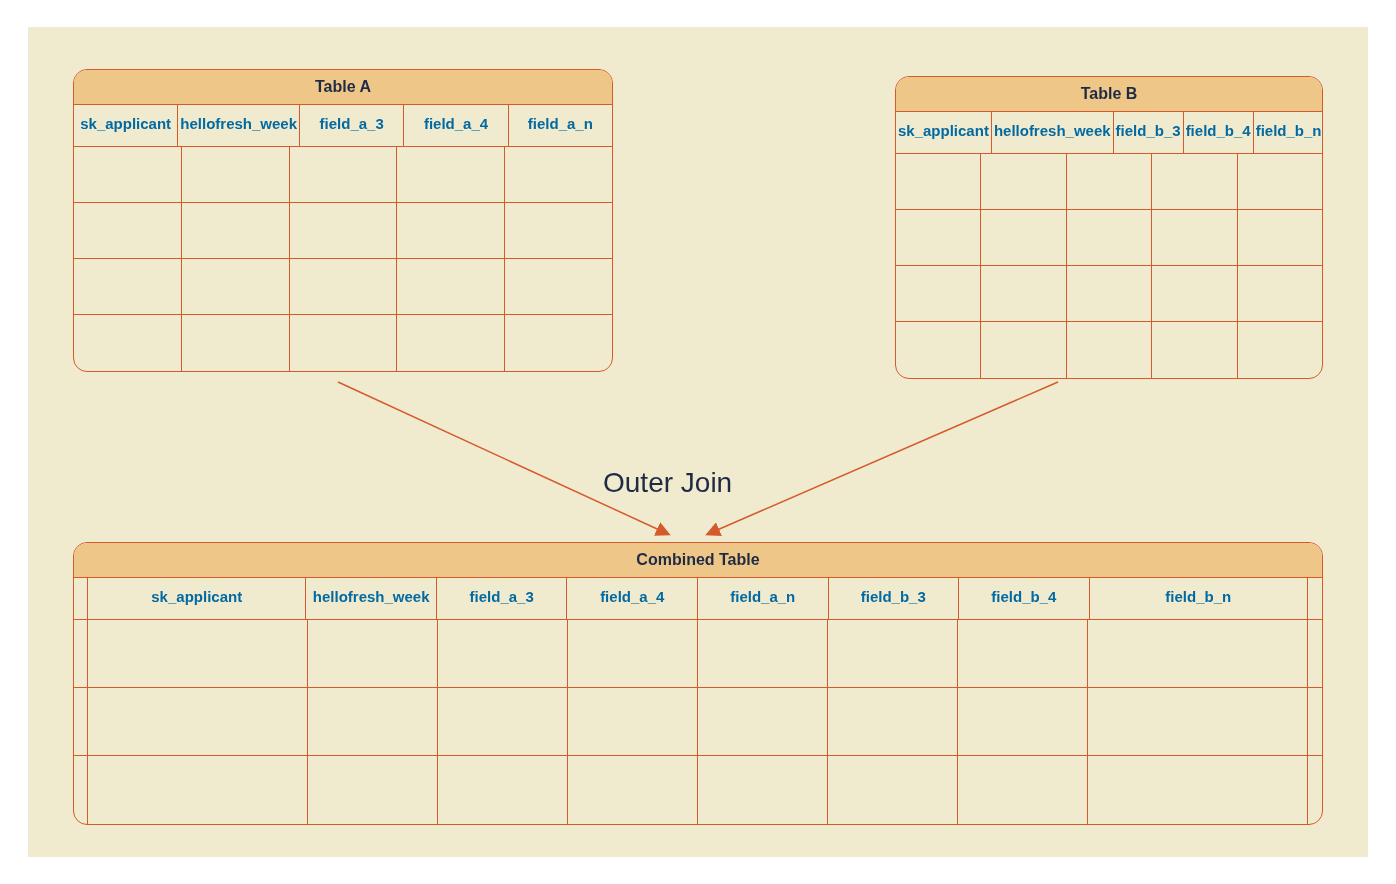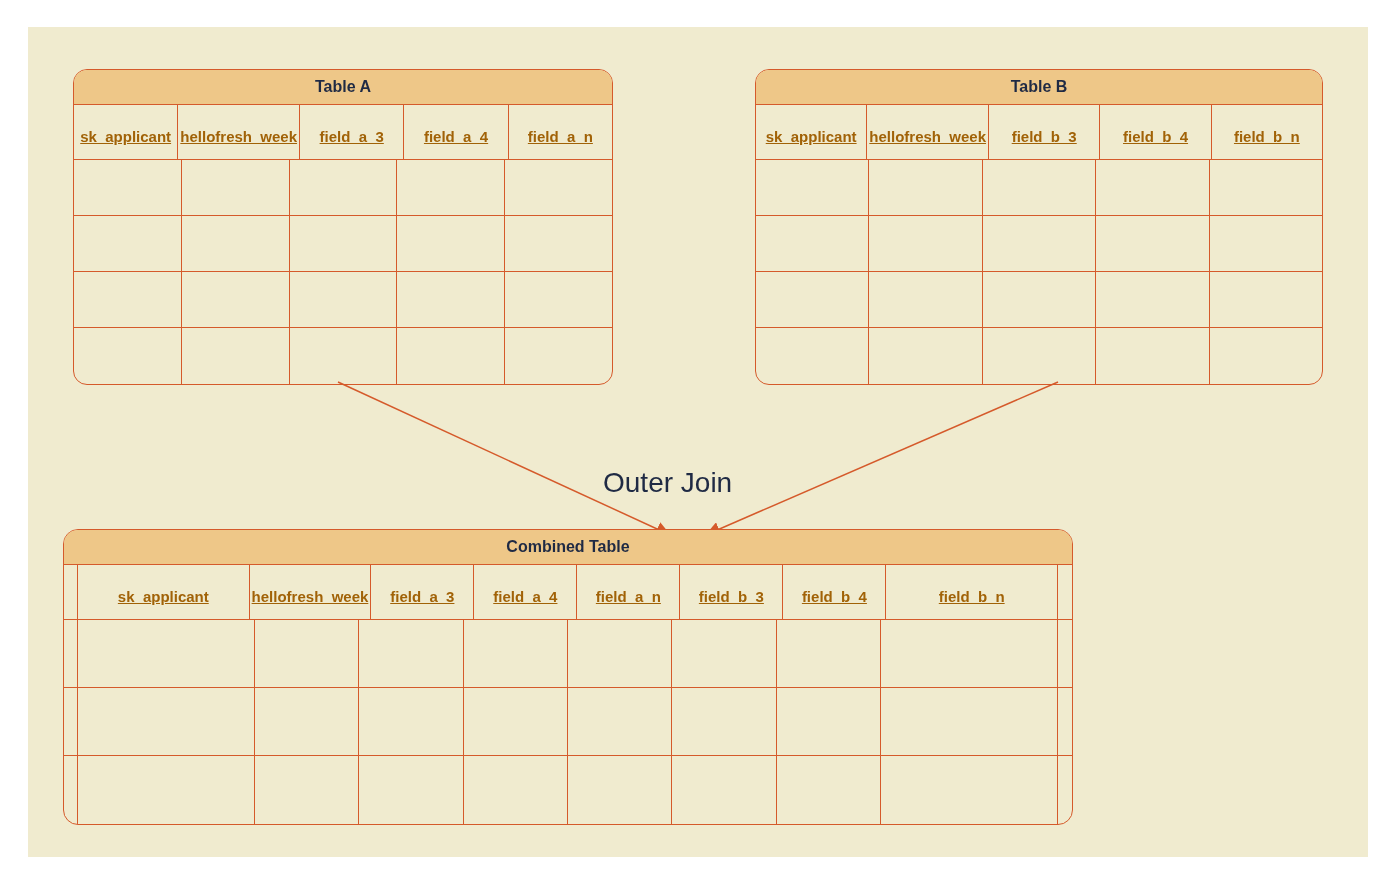--- a/index.html
+++ b/index.html
@@ -36,48 +36,47 @@
     border-bottom: 1.5px solid #d55a2b;
   }
   .table-header-row {
     display: flex;
     border-bottom: 1.5px solid #d55a2b;
   }
   .table-header-cell {
     flex: 1;
     font-weight: 700;
     font-size: 15px;
-    color: #a16207;
+    color: #0369a1;
     text-align: center;
-    padding: 23px 2px 14px 2px;
+    padding: 10px 2px 14px 2px;
     white-space: nowrap;
     border-right: 1.5px solid #d55a2b;
-    text-decoration: underline;
   }
   .table-header-cell:last-child { border-right: none; }
 
   .table-body-row {
     display: flex;
     height: 56px;
     border-bottom: 1.5px solid #d55a2b;
   }
   .table-body-row:last-child { border-bottom: none; }
   .table-body-cell {
     flex: 1;
     border-right: 1.5px solid #d55a2b;
   }
   .table-body-cell:last-child { border-right: none; }
 
   
   .tableA { left: 45px; top: 42px; width: 540px; }
   
-  .tableB { right: 45px; top: 42px; width: 568px; }
+  .tableB { right: 45px; top: 49px; width: 428px; }
 
   
-  .tableC { left: 35px; right: 45px; bottom: 32px; width: 1010px; border-radius: 15px; }
+  .tableC { left: 45px; right: 45px; bottom: 32px; width: 1250px; }
   .tableC .table-body-row { height: 68px; }
   .tableC .narrow { flex: 0 0 14px; }
   .tableC .wide { flex: 1.7; }
 
   .join-label {
     position: absolute;
     left: 575px;
     top: 440px;
     font-size: 28px;
     color: #1f2a44;

